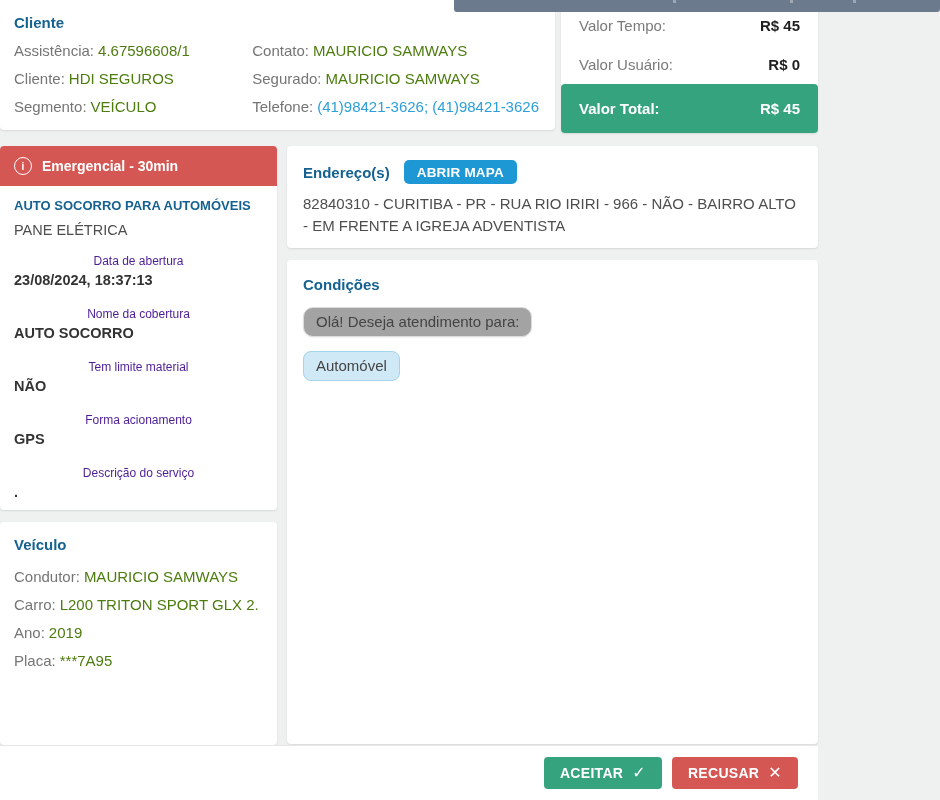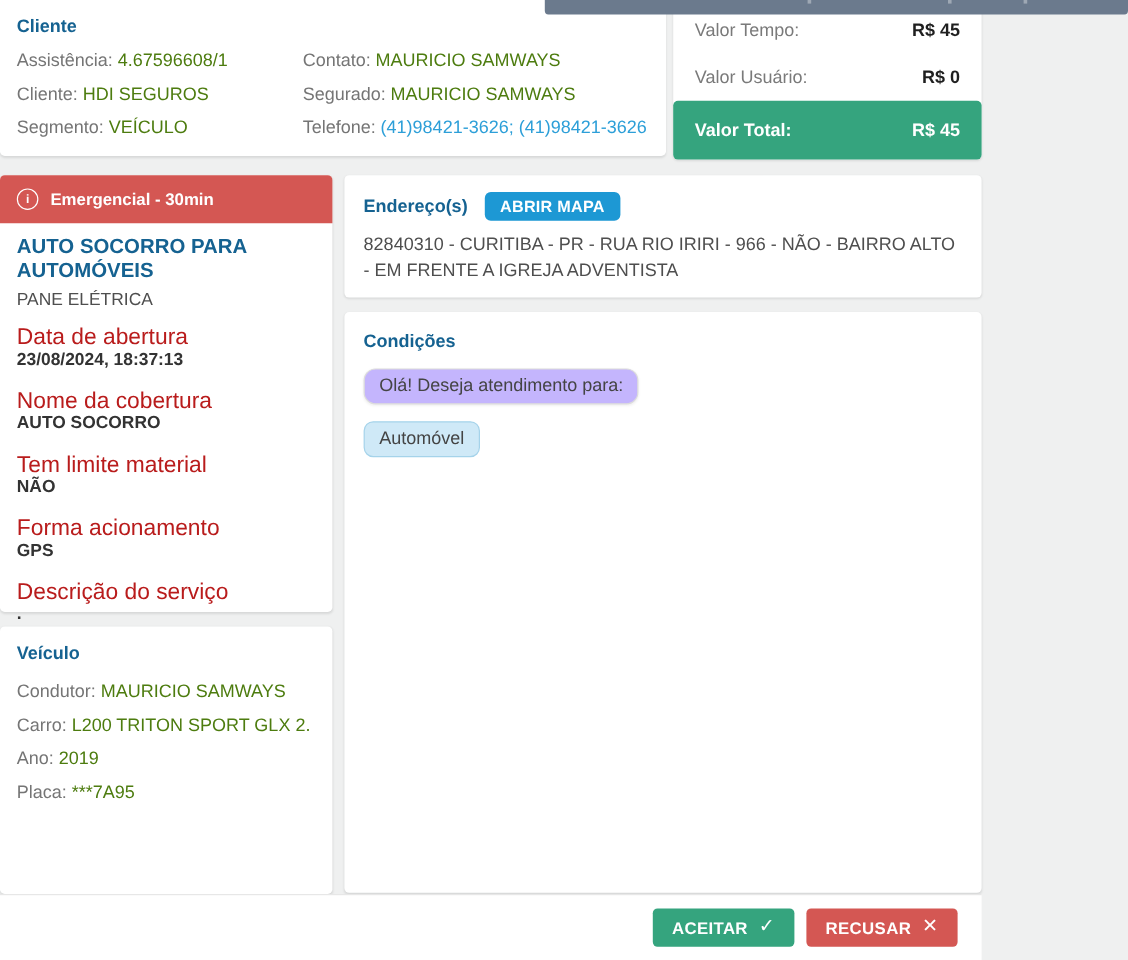--- a/index.html
+++ b/index.html
@@ -52,24 +52,24 @@
     height:40px;background:#d45753;border-radius:4px 4px 0 0;
     display:flex;align-items:center;padding:0 14px;gap:10px;
     color:#fff;font-weight:bold;font-size:14px;
   }
   .info-icon{
     width:16px;height:16px;border:1.6px solid #fff;border-radius:50%;
     display:inline-flex;align-items:center;justify-content:center;
     font-size:10px;font-weight:bold;flex:0 0 auto;
   }
   .service-body{padding:10px 14px 0 14px;}
-  .service-name{font-size:17px;font-weight:bold;color:#156291;line-height:20px;}
+  .service-name{font-size:13px;font-weight:bold;color:#156291;line-height:20px;}
   .service-sub{font-size:14.5px;color:#4e4e4e;margin-top:6px;}
   .fblock{margin-top:15px;}
-  .flabel{font-size:19px;color:#b91c1c;line-height:17px;}
+  .flabel{font-size:12px;color:#4c1d95;line-height:17px;text-align:center;}
   .fvalue{font-size:14.5px;font-weight:bold;color:#333;line-height:21px;}
 
   
   .card-vehicle{left:0;top:522px;width:277px;height:223px;box-sizing:border-box;}
   .card-vehicle .inner{padding:14px 14px 0 14px;}
   .vehicle-rows{margin-top:10px;}
 
   
   .card-address{left:287px;top:146px;width:531px;height:102px;box-sizing:border-box;}
   .card-address .inner{padding:14px 16px 0 16px;}
@@ -79,21 +79,21 @@
     border:none;border-radius:5px;height:24px;padding:0 13px;
     display:inline-flex;align-items:center;cursor:pointer;letter-spacing:0.2px;
   }
   .address-text{margin-top:9px;font-size:15px;color:#4e4e4e;line-height:22px;max-width:500px;}
 
   
   .card-cond{left:287px;top:260px;width:531px;height:484px;box-sizing:border-box;}
   .card-cond .inner{padding:16px 16px 0 16px;}
   .bubble{
     display:inline-block;margin-top:14px;
-    background:#c4b5fd;border:1px solid #dcdcdc;border-radius:10px;
+    background:#a3a3a3;border:1px solid #dcdcdc;border-radius:10px;
     box-shadow:0 1px 2px rgba(0,0,0,0.06);
     padding:4px 12px;font-size:15px;color:#444;line-height:20px;
   }
   .chip{
     display:inline-block;margin-top:14px;
     background:#cfe9f7;border:1px solid #a5d3ea;border-radius:8px;
     padding:4px 12px;font-size:15px;color:#444;line-height:20px;cursor:pointer;
   }
   .cond-stack{display:flex;flex-direction:column;align-items:flex-start;}
 

